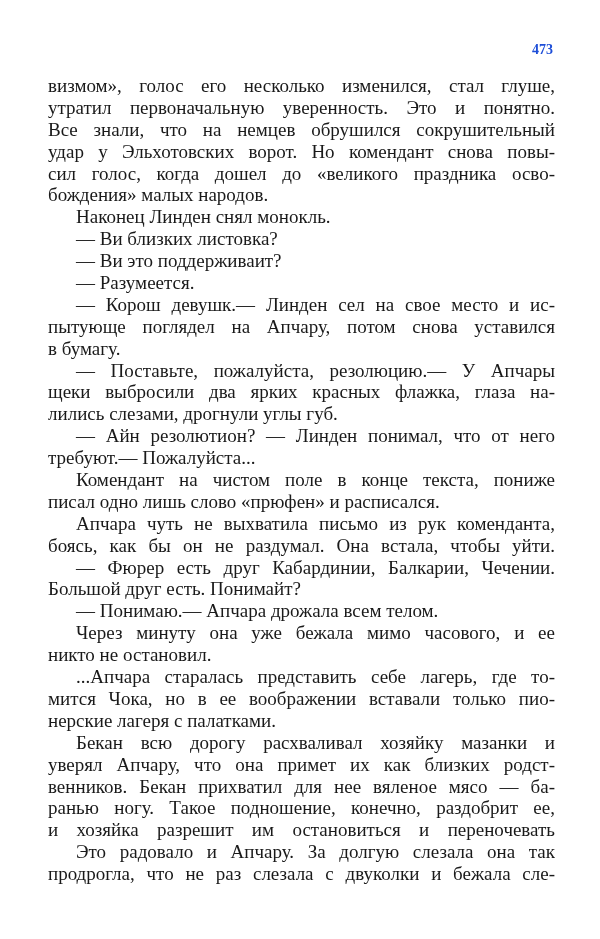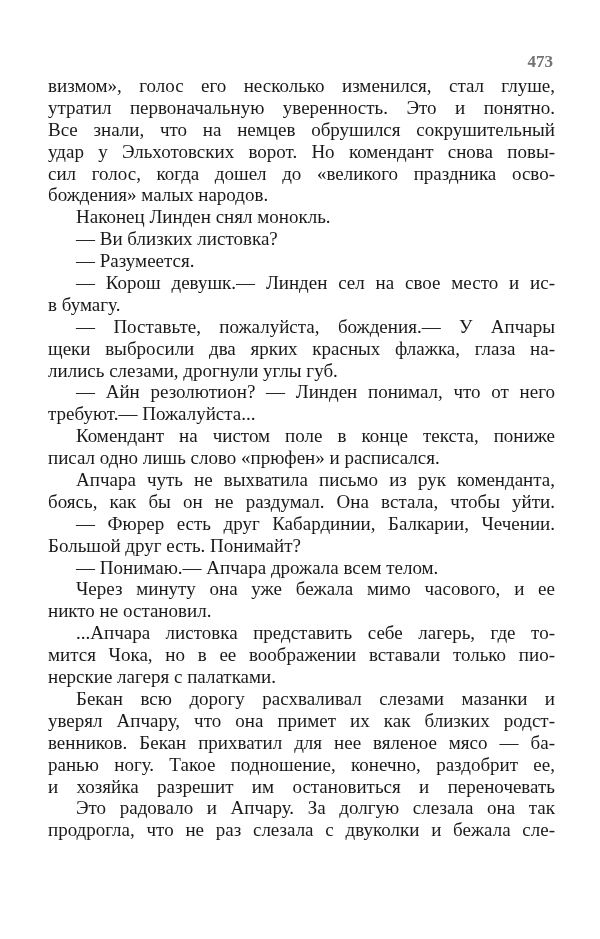--- a/index.html
+++ b/index.html
@@ -1,20 +1,20 @@
 <!DOCTYPE html>
 <html><head>
 <meta charset="utf-8">
 <style>
   html, body { margin: 0; padding: 0; background: #ffffff; }
   body { width: 600px; height: 939px; position: relative; overflow: hidden; }
   .page-number {
-    position: absolute; top: 52px; right: 47px;
-    font-family: "Liberation Serif", serif; font-weight: bold; font-size: 17px;
-    color: #737373;
+    position: absolute; top: 42px; right: 47px;
+    font-family: "Liberation Serif", serif; font-weight: bold; font-size: 14px;
+    color: #1d4ed8;
   }
   .text {
     position: absolute; left: 48px; top: 75px; width: 507px;
     font-family: "Liberation Serif", serif; font-size: 19px;
     line-height: 21.9px; color: #1a1a1a;
   }
   .line { display: block; height: 21.9px; white-space: nowrap; }
   .line.j { text-align: justify; text-align-last: justify; }
   .line.ind { padding-left: 28px; }
 </style>
@@ -24,40 +24,42 @@
 <div class="page-number">473</div>
 <div class="text" id="text">
     <span class="line j">визмом», голос его несколько изменился, стал глуше,</span>
     <span class="line j">утратил первоначальную уверенность. Это и понятно.</span>
     <span class="line j">Все знали, что на немцев обрушился сокрушительный</span>
     <span class="line j">удар у Эльхотовских ворот. Но комендант снова повы-</span>
     <span class="line j">сил голос, когда дошел до «великого праздника осво-</span>
     <span class="line">бождения» малых народов.</span>
     <span class="line ind">Наконец Линден снял монокль.</span>
     <span class="line ind">— Ви близких листовка?</span>
+    <span class="line ind">— Ви это поддерживаит?</span>
     <span class="line ind">— Разумеется.</span>
     <span class="line j ind">— Корош девушк.— Линден сел на свое место и ис-</span>
+    <span class="line j">пытующе поглядел на Апчару, потом снова уставился</span>
     <span class="line">в бумагу.</span>
-    <span class="line j ind">— Поставьте, пожалуйста, бождения.— У Апчары</span>
+    <span class="line j ind">— Поставьте, пожалуйста, резолюцию.— У Апчары</span>
     <span class="line j">щеки выбросили два ярких красных флажка, глаза на-</span>
     <span class="line">лились слезами, дрогнули углы губ.</span>
     <span class="line j ind">— Айн резолютион? — Линден понимал, что от него</span>
     <span class="line">требуют.— Пожалуйста...</span>
     <span class="line j ind">Комендант на чистом поле в конце текста, пониже</span>
     <span class="line">писал одно лишь слово «прюфен» и расписался.</span>
     <span class="line j ind">Апчара чуть не выхватила письмо из рук коменданта,</span>
     <span class="line j">боясь, как бы он не раздумал. Она встала, чтобы уйти.</span>
     <span class="line j ind">— Фюрер есть друг Кабардинии, Балкарии, Чечении.</span>
     <span class="line">Большой друг есть. Понимайт?</span>
     <span class="line ind">— Понимаю.— Апчара дрожала всем телом.</span>
     <span class="line j ind">Через минуту она уже бежала мимо часового, и ее</span>
     <span class="line">никто не остановил.</span>
-    <span class="line j ind">...Апчара листовка представить себе лагерь, где то-</span>
+    <span class="line j ind">...Апчара старалась представить себе лагерь, где то-</span>
     <span class="line j">мится Чока, но в ее воображении вставали только пио-</span>
     <span class="line">нерские лагеря с палатками.</span>
-    <span class="line j ind">Бекан всю дорогу расхваливал слезами мазанки и</span>
+    <span class="line j ind">Бекан всю дорогу расхваливал хозяйку мазанки и</span>
     <span class="line j">уверял Апчару, что она примет их как близких родст-</span>
     <span class="line j">венников. Бекан прихватил для нее вяленое мясо — ба-</span>
     <span class="line j">ранью ногу. Такое подношение, конечно, раздобрит ее,</span>
     <span class="line j">и хозяйка разрешит им остановиться и переночевать</span>
     <span class="line j ind">Это радовало и Апчару. За долгую слезала она так</span>
     <span class="line j">продрогла, что не раз слезала с двуколки и бежала сле-</span>
   </div>
 
 </body></html>

